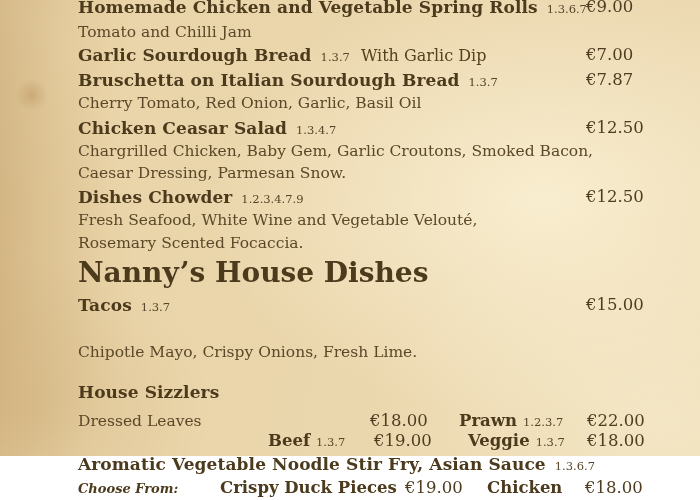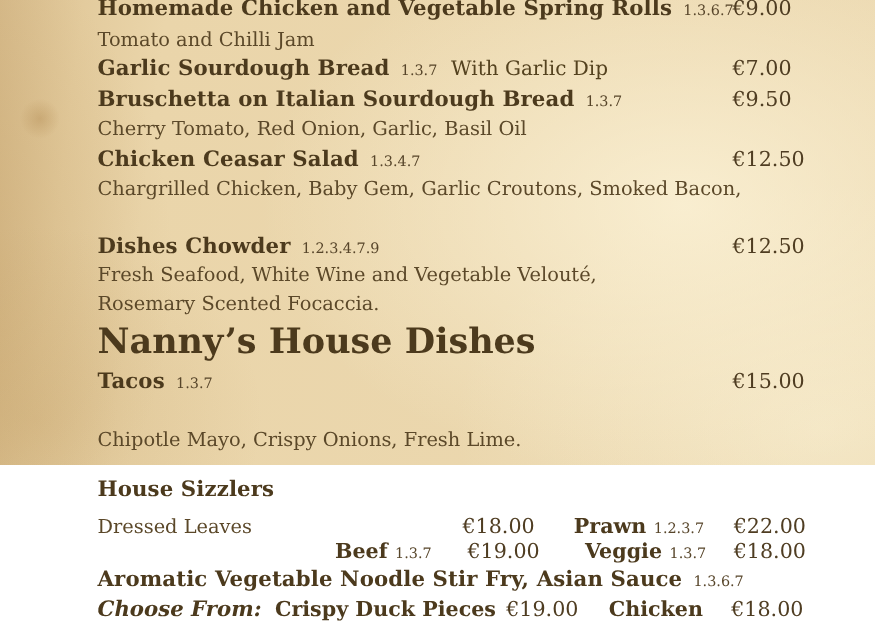--- a/index.html
+++ b/index.html
@@ -3,21 +3,21 @@
 <meta charset="utf-8">
 <style>
   * { margin:0; padding:0; box-sizing:border-box; }
   html,body { width:700px; height:500px; overflow:hidden; }
   body {
     font-family:"DejaVu Serif", serif;
     color:#54421f;
   }
   .page {
     position:relative;
-    width:700px; height:372px;
+    width:700px; height:456px;
     background-color:#e9d5ab;
     background-image:
       radial-gradient(circle 16px at 32px 95px, rgba(164,120,60,0.30), rgba(164,120,60,0) 100%),
       radial-gradient(ellipse 520px 340px at 78% 44%, rgba(252,243,216,0.80), rgba(252,243,216,0) 65%),
       radial-gradient(ellipse 420px 280px at 94% 92%, rgba(248,238,208,0.65), rgba(248,238,208,0) 70%),
       radial-gradient(ellipse 300px 420px at -8% 58%, rgba(182,142,82,0.32), rgba(182,142,82,0) 65%),
       radial-gradient(ellipse 260px 220px at 4% 90%, rgba(188,150,90,0.28), rgba(188,150,90,0) 70%),
       linear-gradient(97deg, #d6ba8a 0%, #e3cb9d 9%, #ead5aa 18%, #ecd9b1 100%);
   }
   .line {
@@ -31,49 +31,50 @@
   .pr   { position:absolute; left:508px; top:0; font-size:16.5px; color:#4f3d22; }
   .opr  { position:absolute; top:0; font-size:16.5px; color:#4f3d22; }
   .og   { position:absolute; top:0; }
   .og .onm { font-weight:bold; font-size:16.5px; color:#4c3a1d; }
   .og .al  { margin-left:6px; }
   .heading {
     position:absolute; left:78px; right:0; top:255px;
     text-align:left; font-weight:bold; font-size:28px; line-height:36px;
     color:#4c3a1d;
   }
-  .choose { font-weight:bold; font-style:italic; font-size:17px; color:#4c3a1d; }
+  .choose { font-weight:bold; font-style:italic; font-size:13px; color:#4c3a1d; }
 </style>
 </head>
 <body>
 
 <div class="page">
 
   <div class="line" style="top:-5px">
     <span class="nm">Homemade Chicken and Vegetable Spring Rolls</span><span class="al">1.3.6.7</span>
     <span class="pr">€9.00</span>
   </div>
   <div class="line desc" style="top:20px">Tomato and Chilli Jam</div>
 
   <div class="line" style="top:43px">
     <span class="nm">Garlic Sourdough Bread</span><span class="al">1.3.7</span><span class="note">With Garlic Dip</span>
     <span class="pr">€7.00</span>
   </div>
 
   <div class="line" style="top:68px">
     <span class="nm">Bruschetta on Italian Sourdough Bread</span><span class="al">1.3.7</span>
-    <span class="pr">€9.50</span>
+    <span class="pr">€7.87</span>
   </div>
   <div class="line desc" style="top:91px">Cherry Tomato, Red Onion, Garlic, Basil Oil</div>
 
   <div class="line" style="top:116px">
     <span class="nm">Chicken Ceasar Salad</span><span class="al">1.3.4.7</span>
     <span class="pr">€12.50</span>
   </div>
   <div class="line desc" style="top:139px">Chargrilled Chicken, Baby Gem, Garlic Croutons, Smoked Bacon,</div>
+  <div class="line desc" style="top:161px">Caesar Dressing, Parmesan Snow.</div>
 
   <div class="line" style="top:185px">
     <span class="nm">Dishes Chowder</span><span class="al">1.2.3.4.7.9</span>
     <span class="pr">€12.50</span>
   </div>
   <div class="line desc" style="top:208px">Fresh Seafood, White Wine and Vegetable Velouté,</div>
   <div class="line desc" style="top:231px">Rosemary Scented Focaccia.</div>
 
   <div class="heading">Nanny’s House Dishes</div>
 

